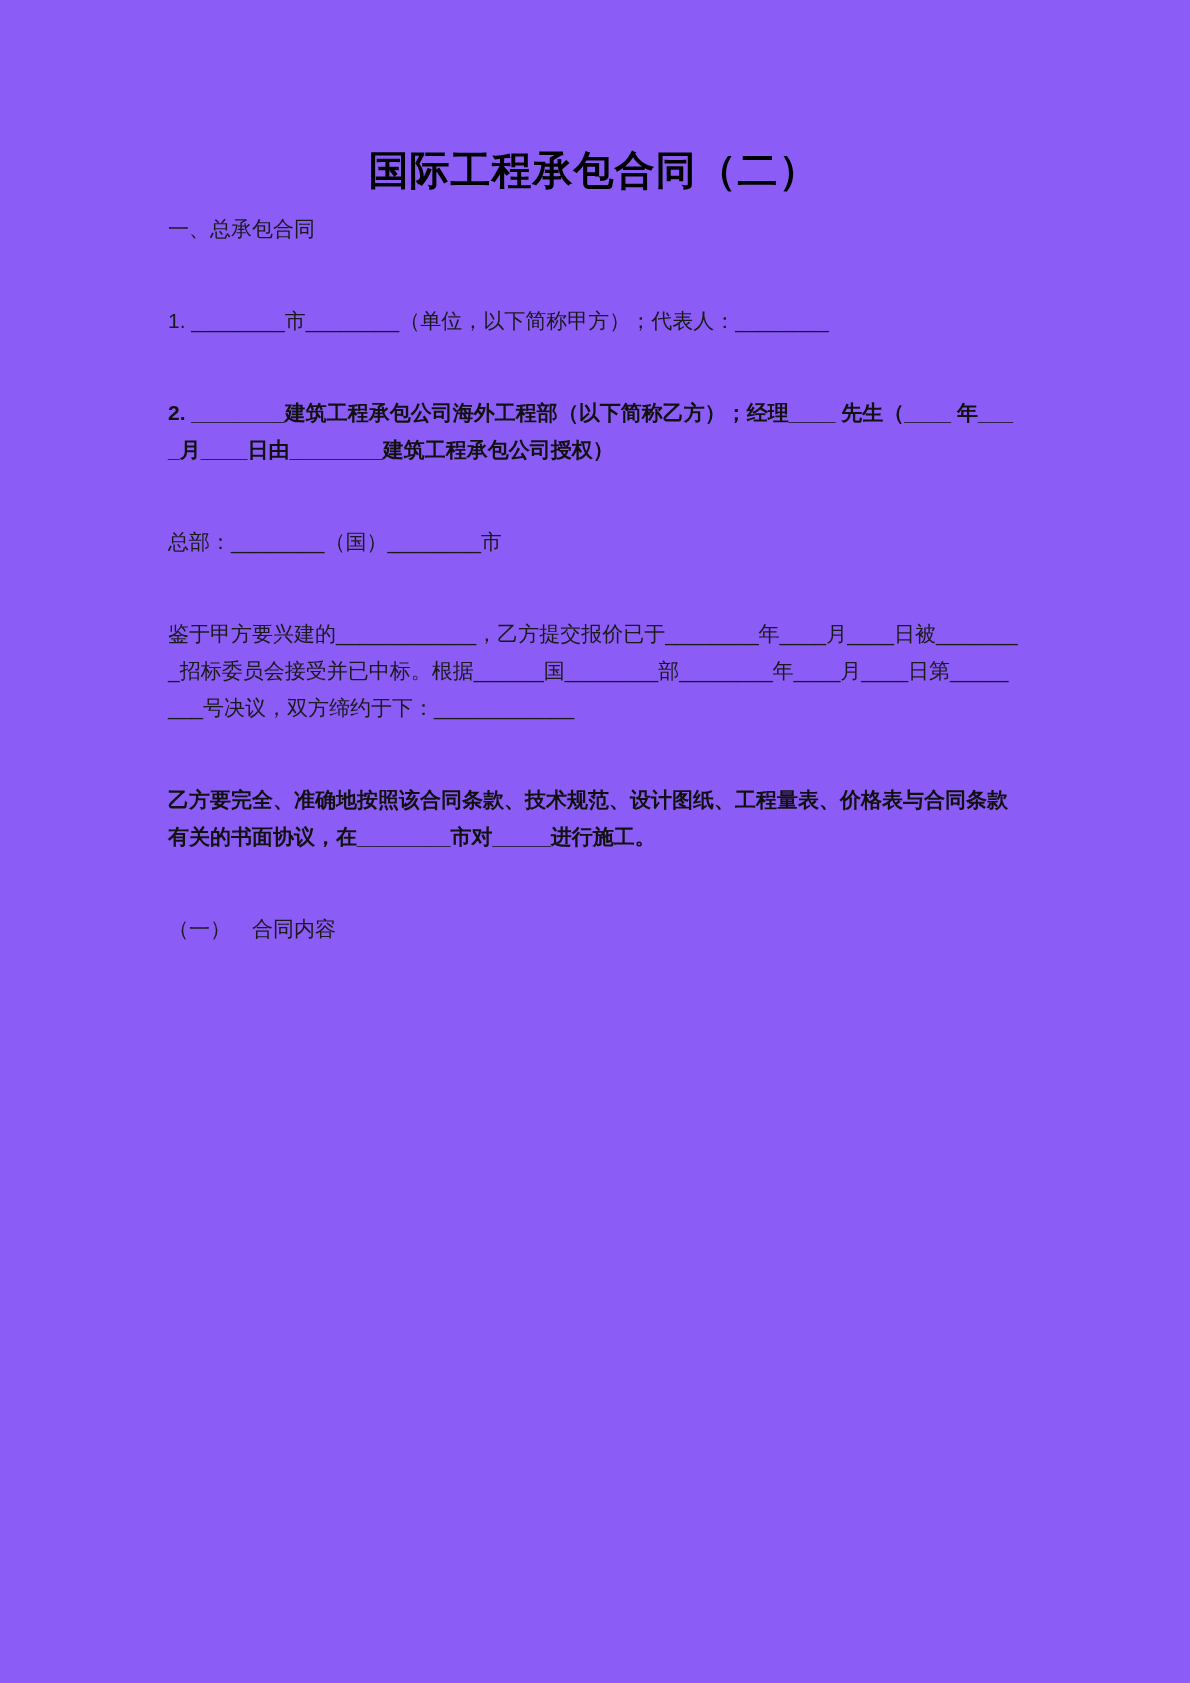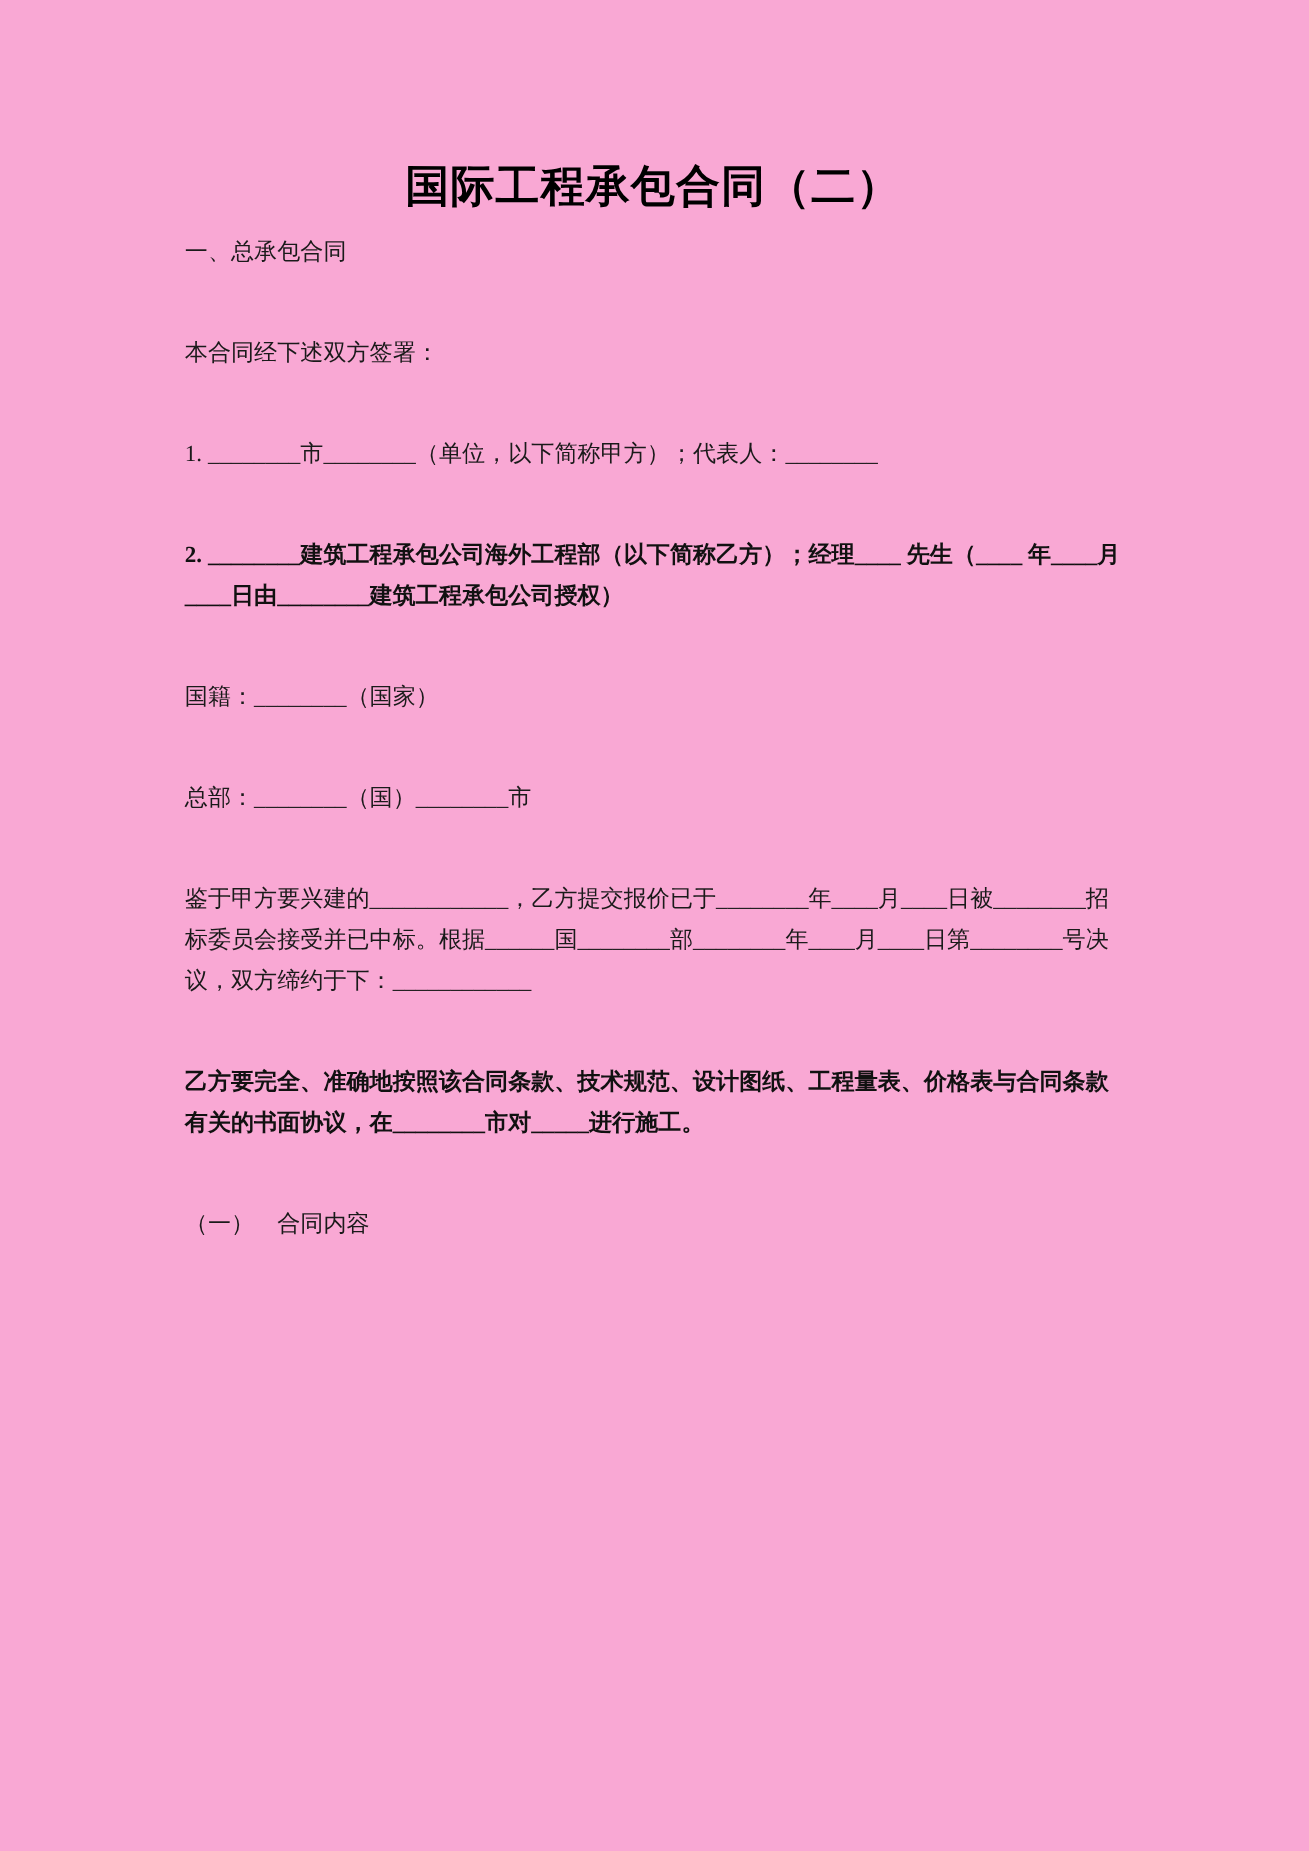--- a/index.html
+++ b/index.html
@@ -5,24 +5,24 @@
   html, body {
     margin: 0;
     padding: 0;
     background: #ffffff;
   }
   .page {
     position: relative;
     width: 1190px;
     height: 1683px;
     margin: 0 auto;
-    background: #f9a8d4;
+    background: #8b5cf6;
     box-sizing: border-box;
     padding: 148px 170px 4px 168px;
-    font-family: Liberation Serif, serif;
+    font-family: Liberation Sans, sans-serif;
     color: #1a1a1a;
     overflow: hidden;
   }
   .doc-title {
     margin: 0 0 18px 0;
     font-size: 40px;
     line-height: 44px;
     font-weight: bold;
     text-align: center;
     letter-spacing: 1px;
@@ -45,28 +45,26 @@
 </style>
 </head>
 <body>
 
 <div class="page">
 
   <h1 class="doc-title">国际工程承包合同（二）</h1>
 
   <p class="para">一、总承包合同</p>
 
-  <p class="para">本合同经下述双方签署：</p>
 
   <p class="para mt20">1. ________市________（单位，以下简称甲方）；代表人：________</p>
 
   <p class="para bold">2. ________建筑工程承包公司海外工程部（以下简称乙方）；经理____ 先生（____ 年____月____日由________建筑工程承包公司授权）</p>
 
 
-  <p class="para">国籍：________（国家）</p>
 
   <p class="para">总部：________（国）________市</p>
 
 
   <p class="para">鉴于甲方要兴建的____________，乙方提交报价已于________年____月____日被________招标委员会接受并已中标。根据______国________部________年____月____日第________号决议，双方缔约于下：____________</p>
 
   <p class="para bold">乙方要完全、准确地按照该合同条款、技术规范、设计图纸、工程量表、价格表与合同条款有关的书面协议，在________市对_____进行施工。</p>
 
   <p class="para mt25">（一）　合同内容</p>
 

